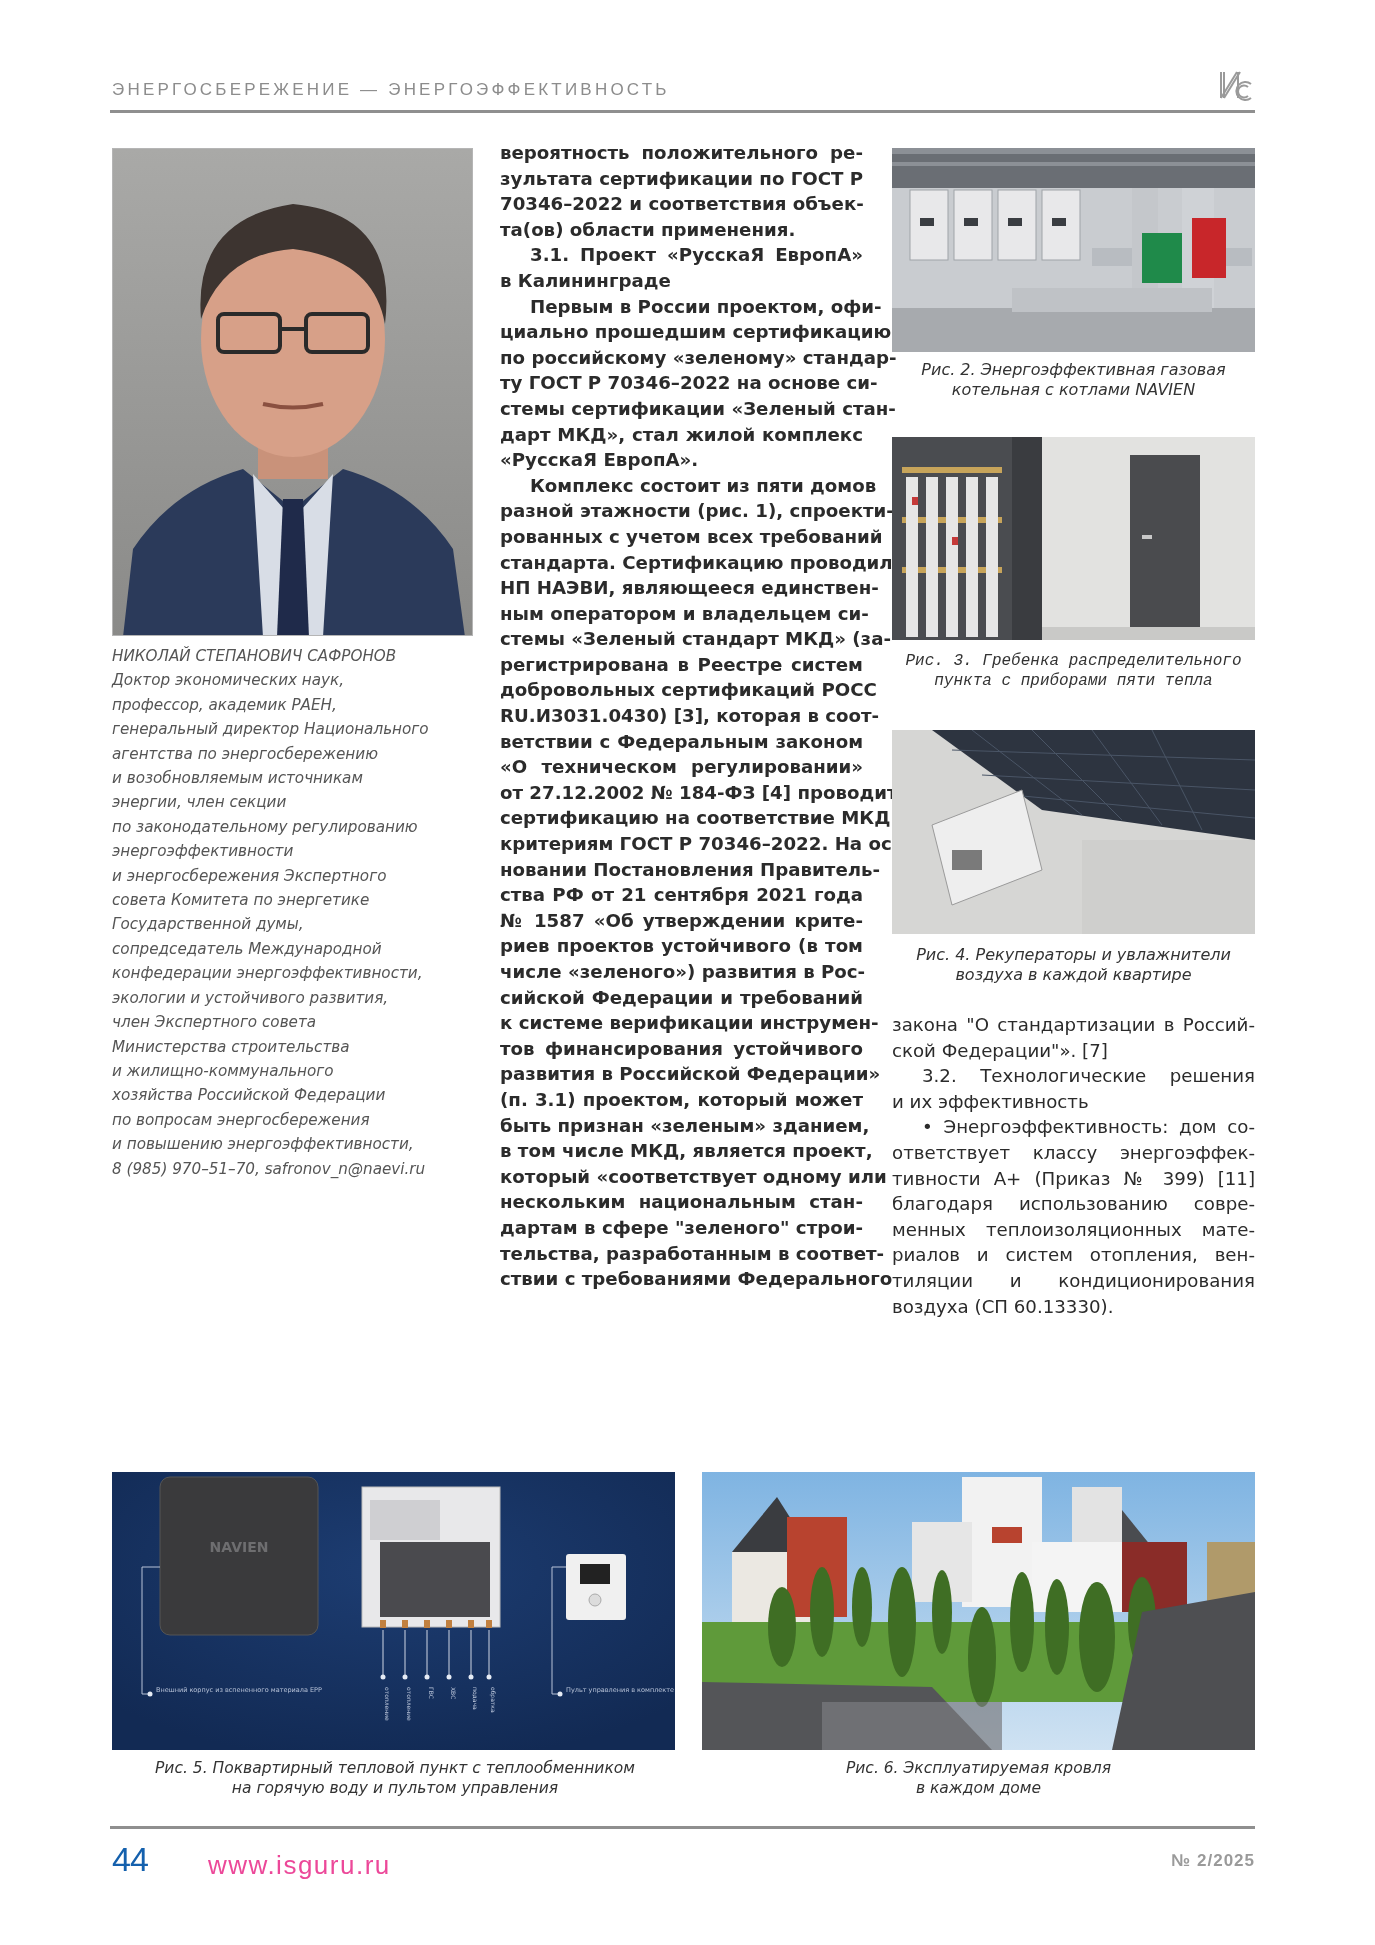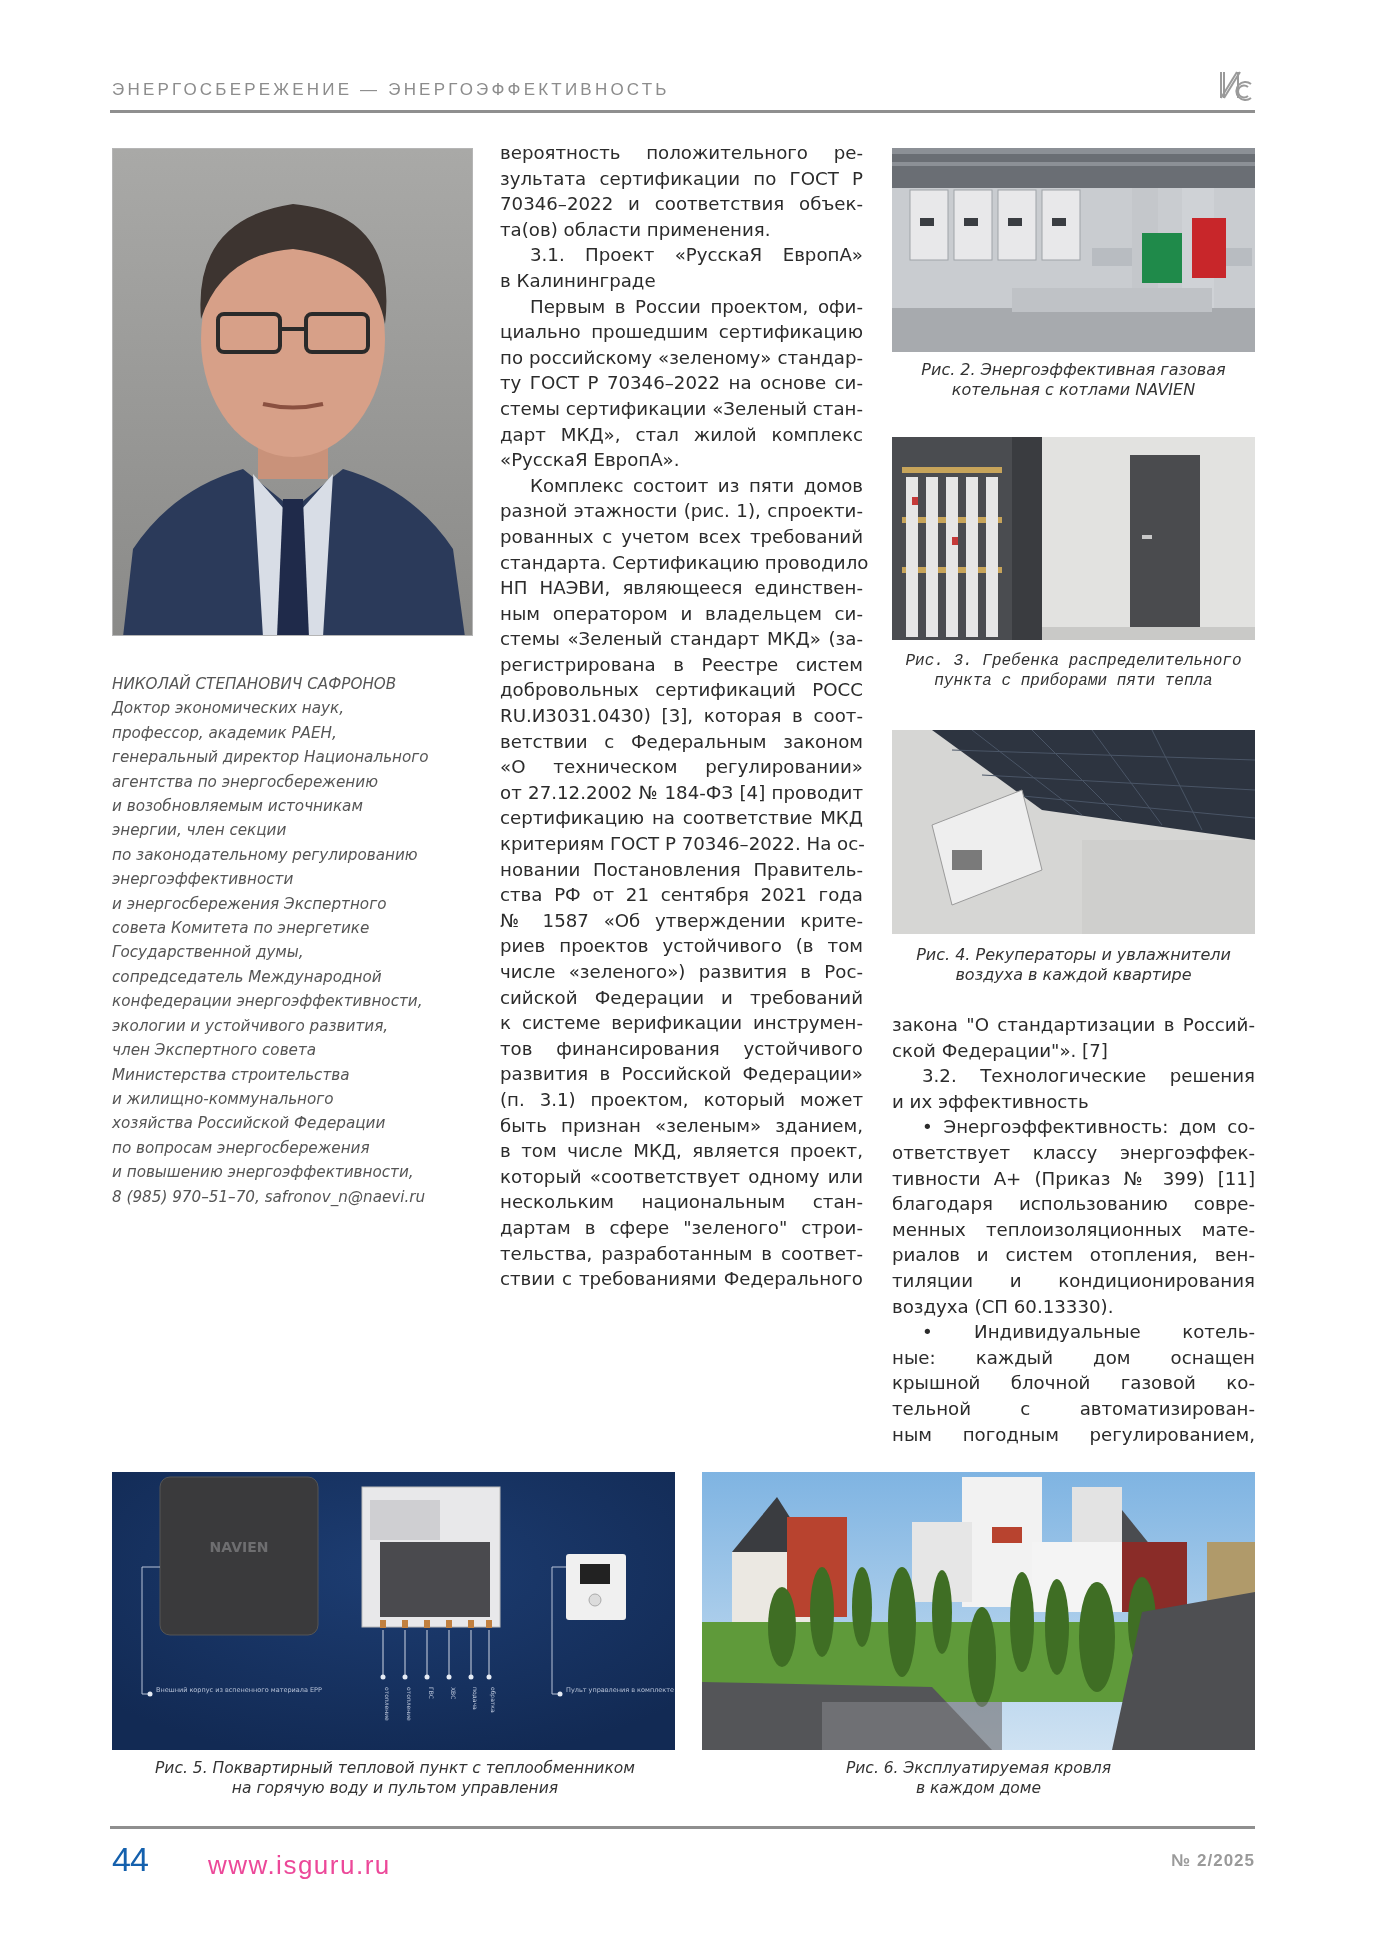--- a/index.html
+++ b/index.html
@@ -7,25 +7,25 @@
   body { position: relative; font-family: "DejaVu Sans", sans-serif; color: #2b2b2b; overflow: hidden; }
 
   .header { position: absolute; left: 110px; top: 66px; width: 1145px; height: 50px; }
   .header-title { position: absolute; left: 2px; top: 14px; font-family: "Liberation Sans", sans-serif; font-size: 17px; letter-spacing: 3.2px; color: #8c8c8c; }
   .header-logo { position: absolute; right: 0; top: 0; width: 40px; height: 40px; }
   .header-rule { position: absolute; left: 0; top: 44px; width: 1145px; height: 3px; background: #8f8f8f; }
 
   .photo { position: absolute; overflow: hidden; }
   .portrait { left: 112px; top: 148px; width: 361px; height: 488px; border: 1px solid #b5b5b5; background: linear-gradient(180deg, #a8a8a6 0%, #9a9a98 55%, #8e8e8c 100%); }
 
-  .bio { position: absolute; left: 112px; top: 644px; width: 370px; font-family: "DejaVu Sans", sans-serif; font-style: italic; font-size: 15.2px; line-height: 24.4px; color: #555555; margin-top: 28px; }
+  .bio { position: absolute; left: 112px; top: 644px; width: 370px; font-family: "DejaVu Sans", sans-serif; font-style: italic; font-size: 15.2px; line-height: 24.4px; color: #555555; }
   .bio div { white-space: nowrap; }
 
   .col-mid { position: absolute; left: 500px; top: 140px; width: 363px; font-size: 18.2px; line-height: 25.6px; color: #2b2b2b; text-align: justify; }
-  .col-mid .line { display: block; white-space: nowrap; text-align-last: justify; text-align: justify; }
+  .col-mid .line { display: block; white-space: nowrap; text-align-last: justify; text-align: justify; font-weight: bold; }
   .col-mid .line.last { text-align-last: left; }
   .col-mid .indent { padding-left: 30px; }
   .heading { color: #0a5ab0; font-weight: bold; font-size: 18px; line-height: 25.6px; margin-top: 8px; }
 
   .col-right { position: absolute; left: 892px; top: 1012px; width: 363px; font-size: 18.2px; line-height: 25.6px; color: #2b2b2b; }
   .col-right .line { display: block; white-space: nowrap; text-align-last: justify; text-align: justify; }
   .col-right .line.last { text-align-last: left; }
   .col-right .indent { padding-left: 30px; }
 
   .caption { position: absolute; font-style: italic; font-size: 16px; line-height: 20px; color: #333333; text-align: center; white-space: nowrap; }
@@ -267,27 +267,20 @@
   <div>
     <span class="line indent">• Энергоэффективность: дом со-</span>
     <span class="line">ответствует классу энергоэффек-</span>
     <span class="line">тивности А+ (Приказ № 399) [11]</span>
     <span class="line">благодаря использованию совре-</span>
     <span class="line">менных теплоизоляционных мате-</span>
     <span class="line">риалов и систем отопления, вен-</span>
     <span class="line">тиляции и кондиционирования</span>
     <span class="line last">воздуха (СП 60.13330).</span>
   </div>
-  <div>
-    <span class="line indent">• Индивидуальные котель-</span>
-    <span class="line">ные: каждый дом оснащен</span>
-    <span class="line">крышной блочной газовой ко-</span>
-    <span class="line">тельной с автоматизирован-</span>
-    <span class="line">ным погодным регулированием,</span>
-  </div>
 </div>
 
 <div class="photo" style="left:112px; top:1472px; width:563px; height:278px; background:#7dd3fc;">
   <svg width="563" height="278" viewBox="0 0 563 278">
     <defs>
       <radialGradient id="g5" cx="0.5" cy="0.35" r="0.7">
         <stop offset="0" stop-color="#1d3d72"></stop>
           <stop offset="1" stop-color="#122a54"></stop>
       </radialGradient>
     </defs>

